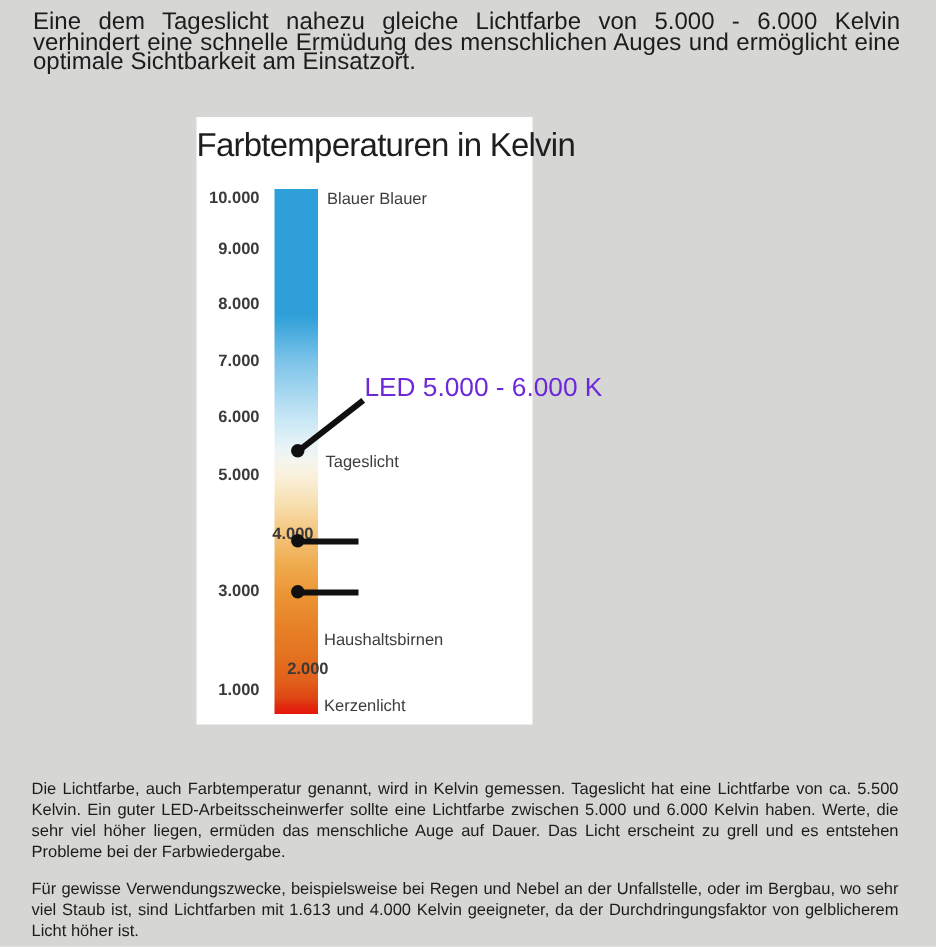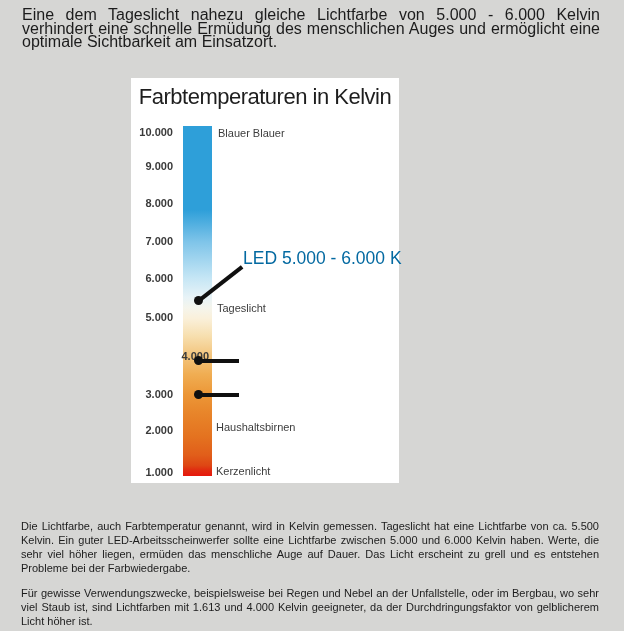--- a/index.html
+++ b/index.html
@@ -19,21 +19,21 @@
     margin: 0;
     font-size: 16px;
     line-height: 13.5px;
     text-align: justify;
     color: #1c1c1c;
   }
   .panel {
     position: absolute;
     left: 131px;
     top: 78px;
-    width: 268px;
+    width: 224px;
     height: 405px;
     background: #ffffff;
   }
   .chart-title {
     position: absolute;
     top: 6px;
     left: 0;
     width: 100%;
     text-align: center;
     font-size: 22px;
@@ -53,21 +53,21 @@
     left: 0;
     width: 42px;
     text-align: right;
     font-size: 11px;
     line-height: 13px;
     color: #3a3a3a;
     font-weight: bold;
   }
   .t0 { top: 48px; }  .t1 { top: 82px; }  .t2 { top: 119px; } .t3 { top: 157px; }
   .t4 { top: 194px; } .t5 { top: 233px; } .t6 { top: 272px; margin-left: 36px; } .t7 { top: 310px; }
-  .t8 { top: 346px; } .t9 { top: 388px; }
+  .t8 { top: 362px; padding-left: 46px; } .t9 { top: 376px; }
   .side-label {
     position: absolute;
     font-size: 11px;
     line-height: 12px;
     color: #3d3d3d;
     white-space: nowrap;
   }
   .lbl-himmel   { left: 87px; top: 49px; }
   .lbl-tages    { left: 86px; top: 224px; }
   .lbl-haushalt { left: 85px; top: 343px; }
@@ -90,21 +90,21 @@
   .line-led {
     left: 70px; top: 219px; width: 52px;
     transform: rotate(-38deg);
     transform-origin: left center;
   }
   .line-xenon   { left: 71px; top: 281px; width: 37px; }
   .line-halogen { left: 71px; top: 315px; width: 37px; }
   .annotation {
     position: absolute;
     font-size: 17.5px;
-    color: #0369a1;
+    color: #6d28d9;
     white-space: nowrap;
   }
   .ann-led     { left: 112px; top: 170px; }
   .ann-xenon   { left: 116px; top: 273px; }
   .ann-halogen { left: 116px; top: 305px; }
   .bottom {
     position: absolute;
     left: 21px;
     top: 519px;
     width: 578px;

